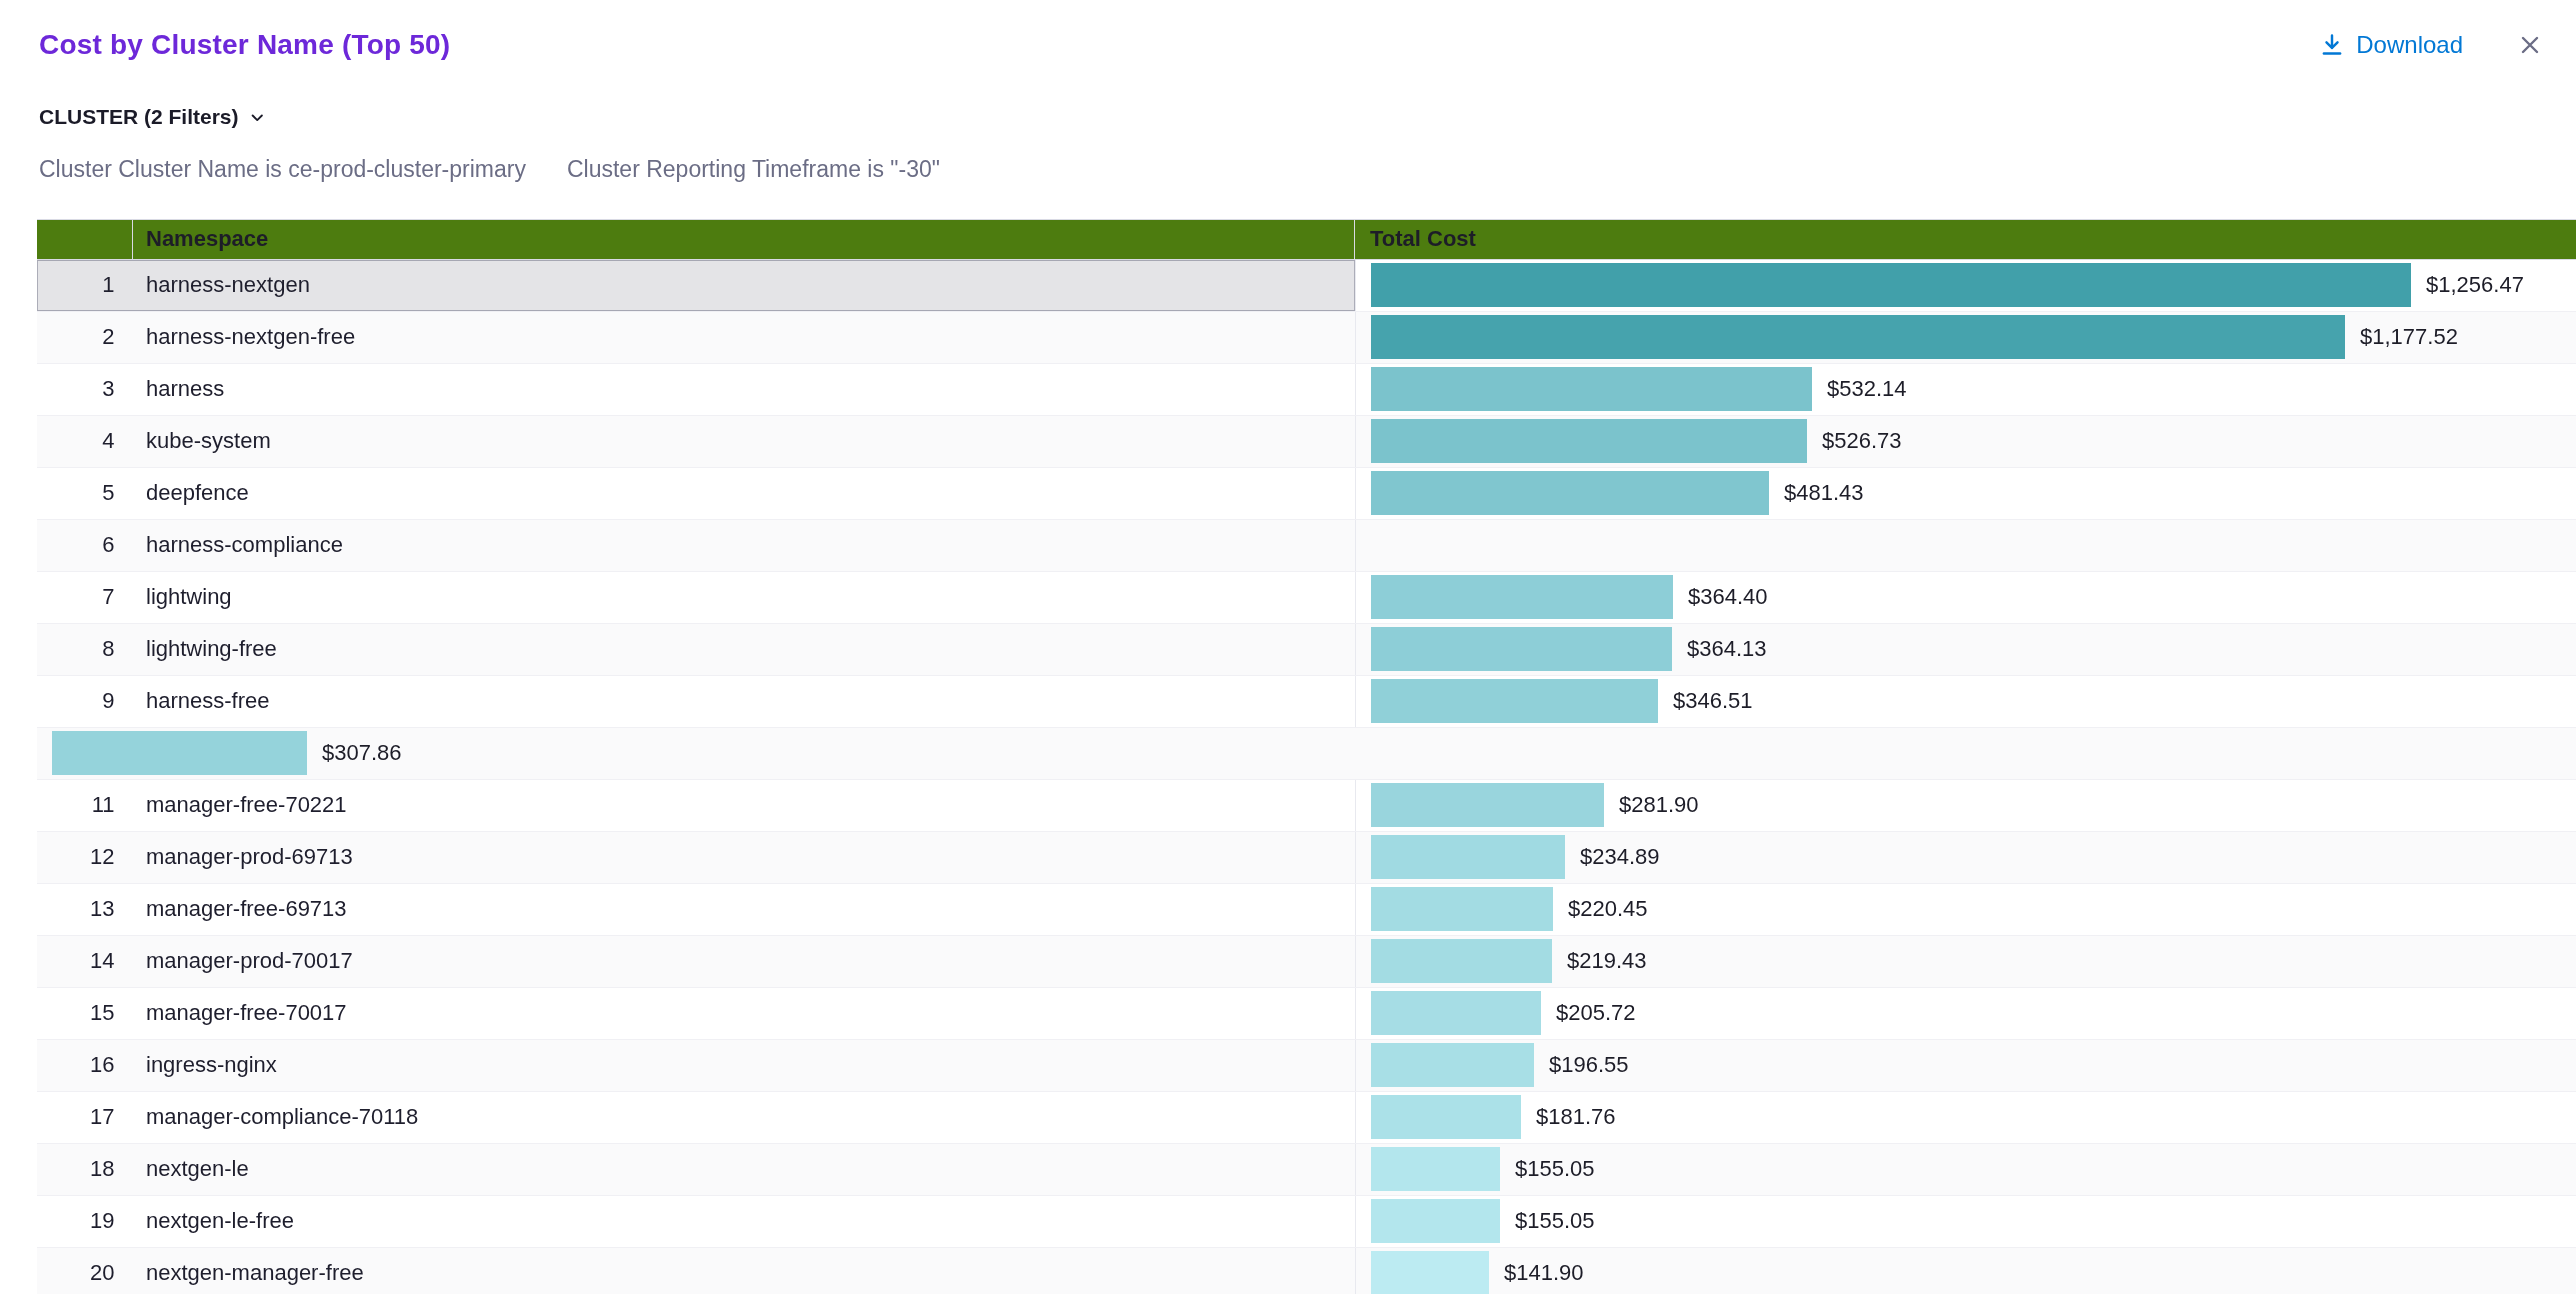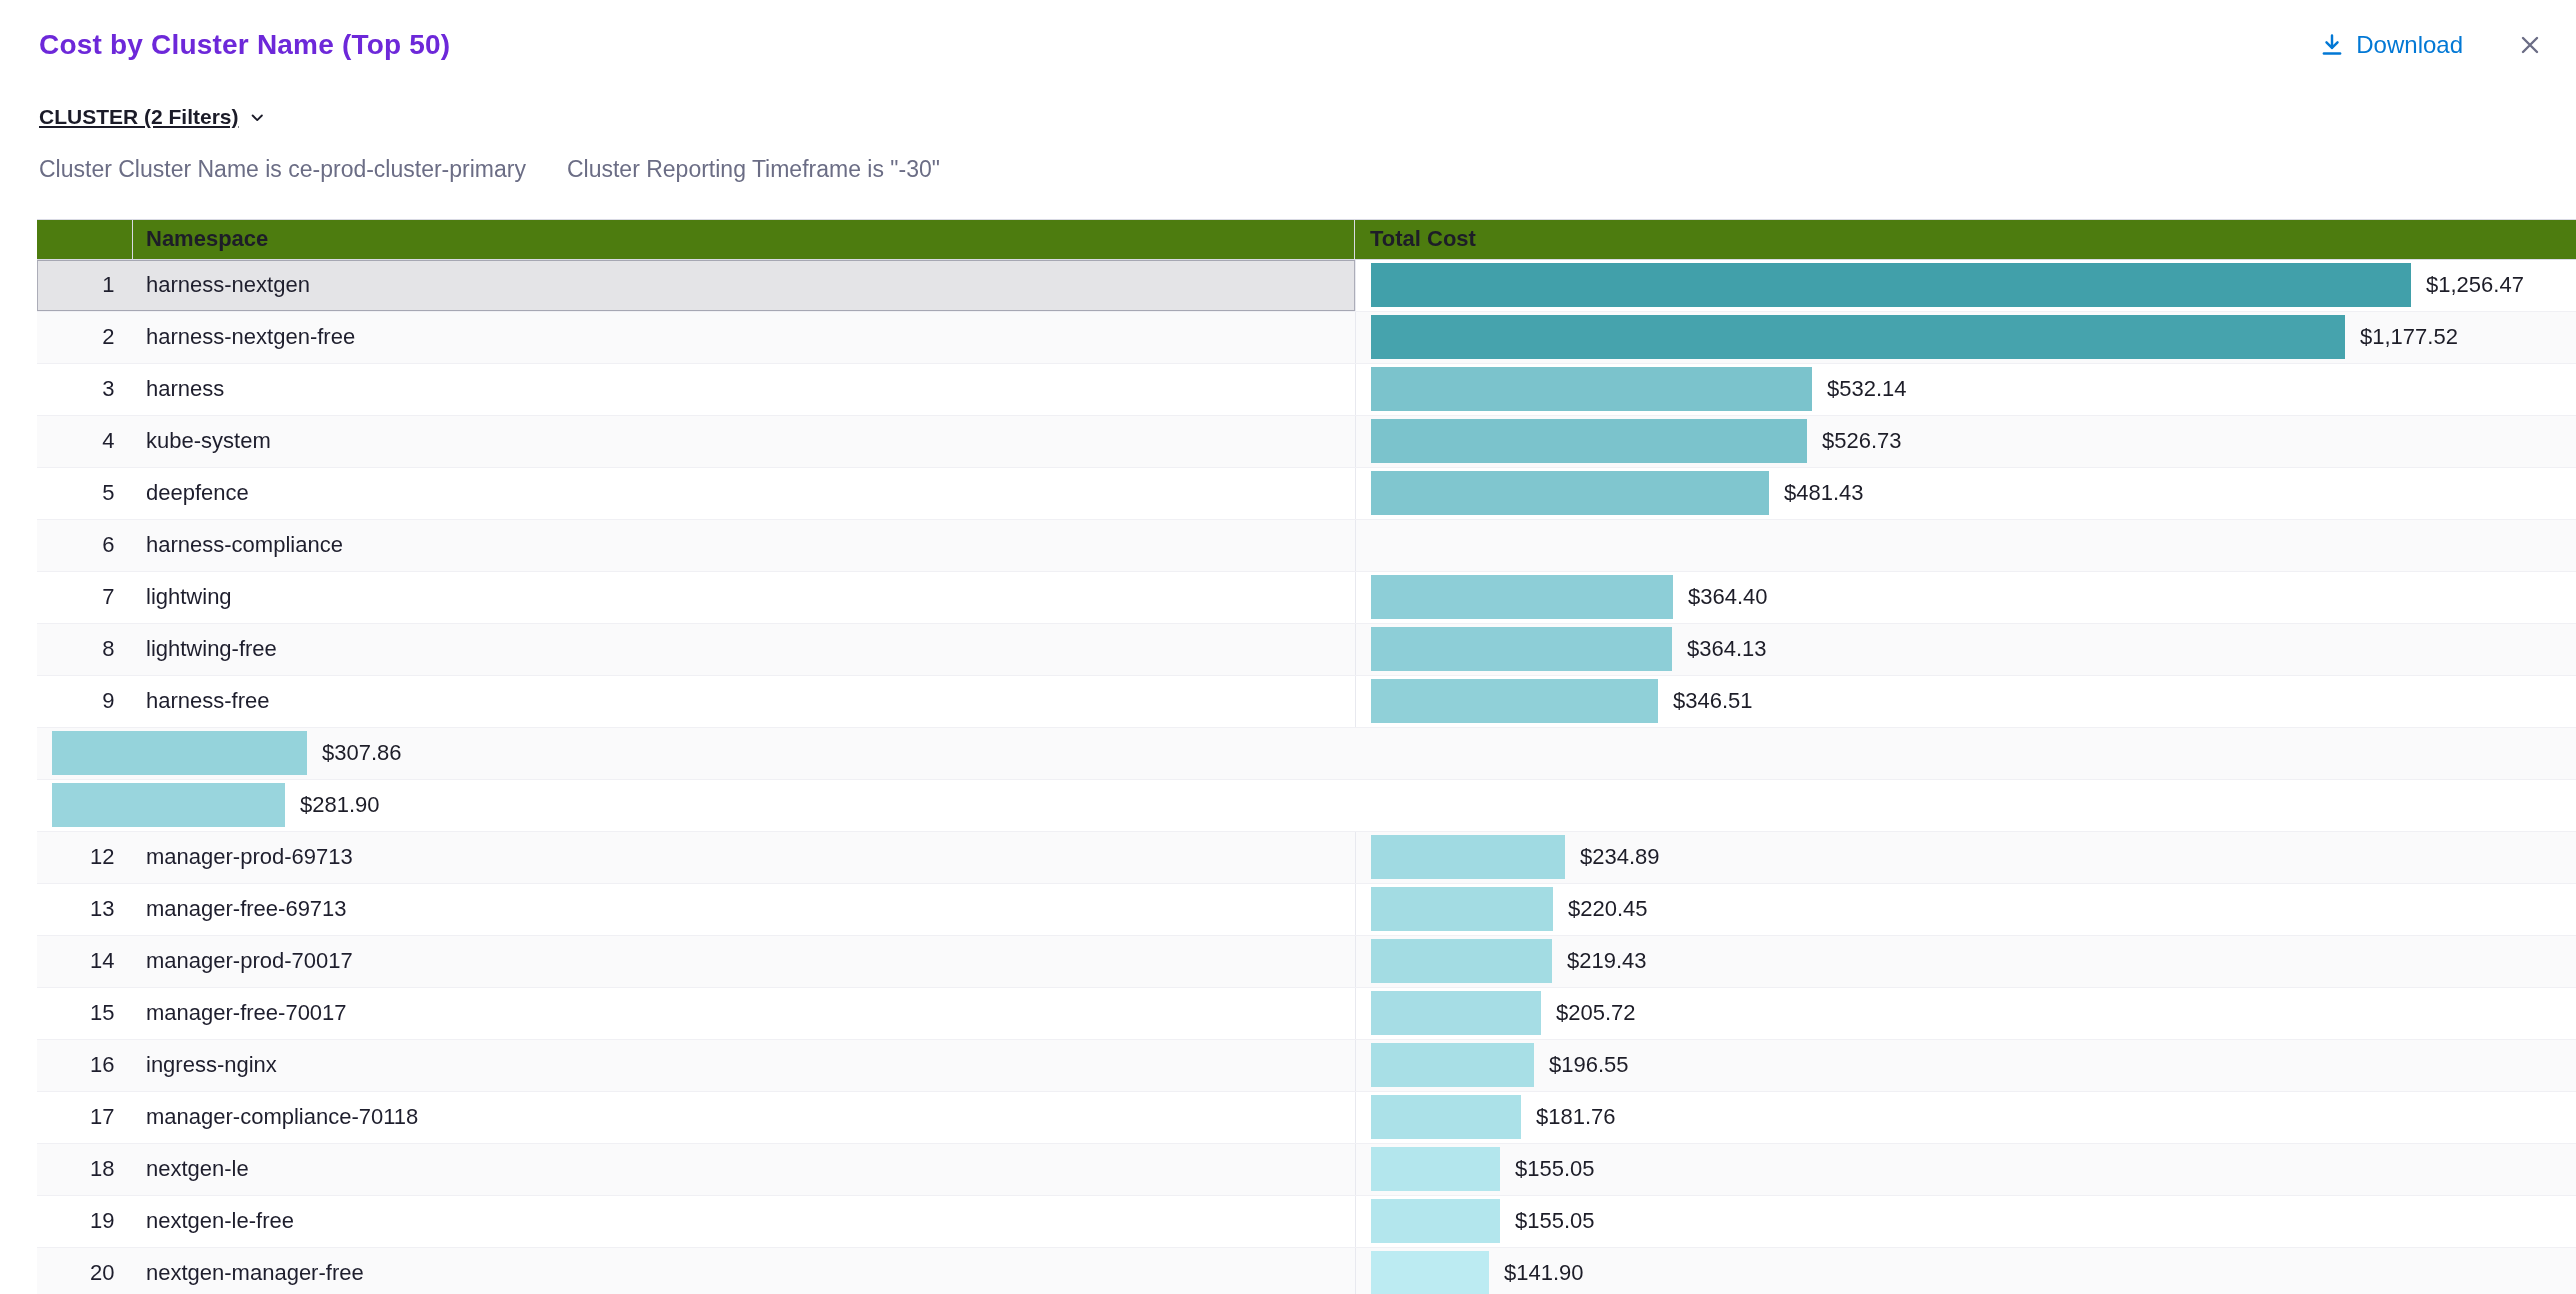--- a/index.html
+++ b/index.html
@@ -33,21 +33,21 @@
     display: flex; align-items: center; justify-content: center;
     width: 37px; height: 37px;
   }
 
   
   .cluster-row {
     margin: 37px 39px 0;
     display: flex; align-items: center; gap: 9.3px;
     height: 30px;
   }
-  .cluster-label { font-size: 21px; font-weight: 700; color: #1b1b28; text-decoration: underline; }
+  .cluster-label { font-size: 21px; font-weight: 700; color: #1b1b28; }
   .filters-row {
     margin: 22px 39px 0;
     display: flex; align-items: center; gap: 41px;
     height: 31.5px;
   }
   .filter-item { font-size: 23px; color: #6b6d85; }
 
   
   .table {
     margin-top: 33px;
@@ -245,20 +245,24 @@
   </div>
 
   <div class="row even">
     <div class="cell cost">
       <div class="bar" style="width: 255px; background: rgb(149, 211, 219);"></div>
       <span class="cost-label">$307.86</span>
     </div>
   </div>
 
   <div class="row">
+    <div class="left-group">
+      <div class="cell num">11</div>
+      <div class="cell name">manager-free-70221</div>
+    </div>
     <div class="cell cost">
       <div class="bar" style="width: 233px; background: rgb(153, 213, 221);"></div>
       <span class="cost-label">$281.90</span>
     </div>
   </div>
 
   <div class="row even">
     <div class="left-group">
       <div class="cell num">12</div>
       <div class="cell name">manager-prod-69713</div>

